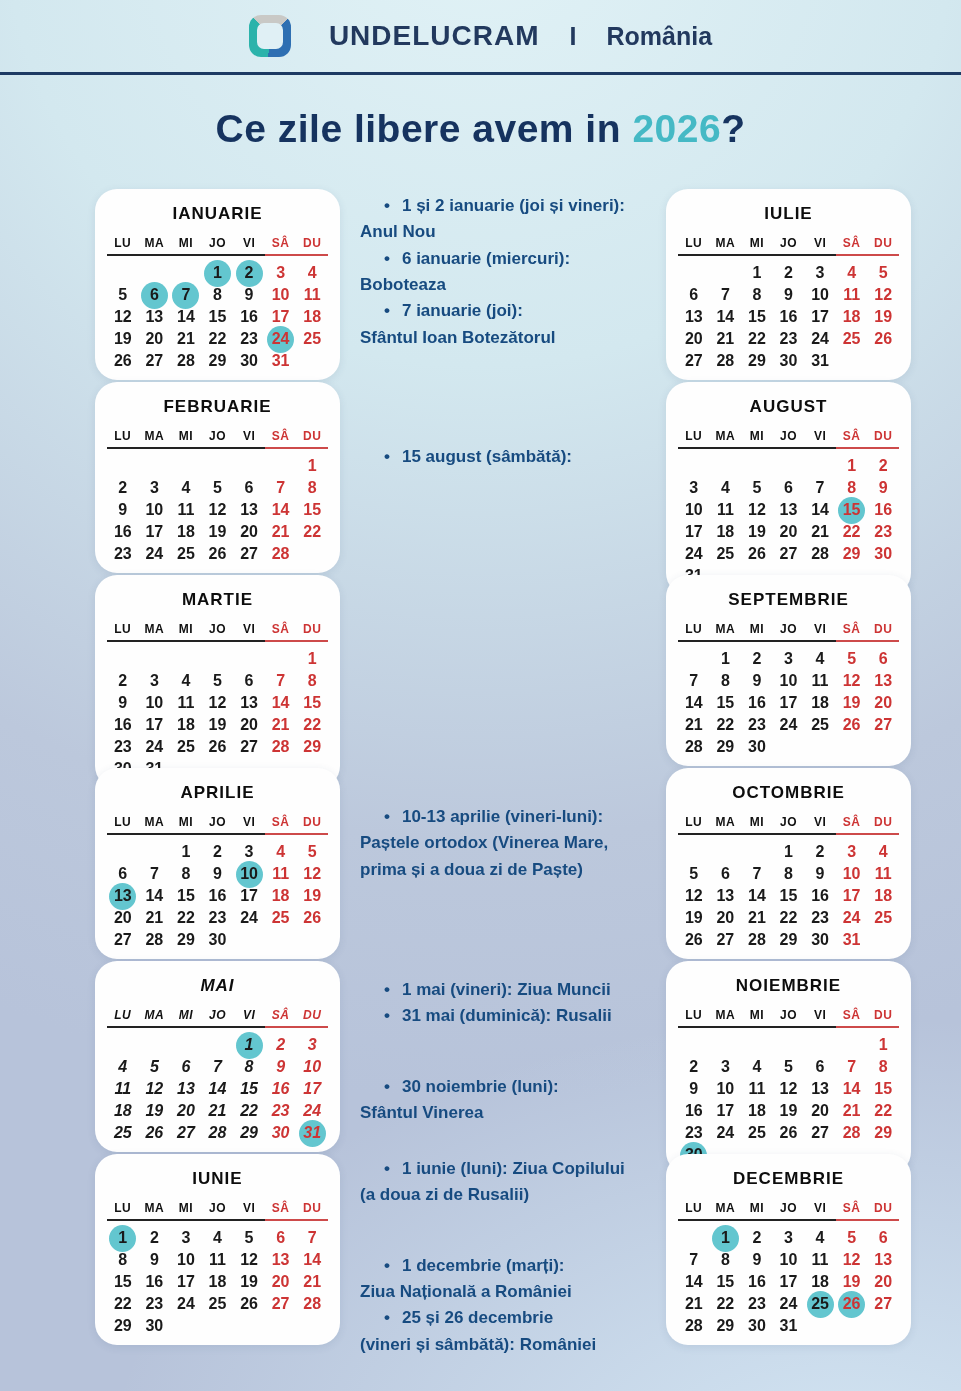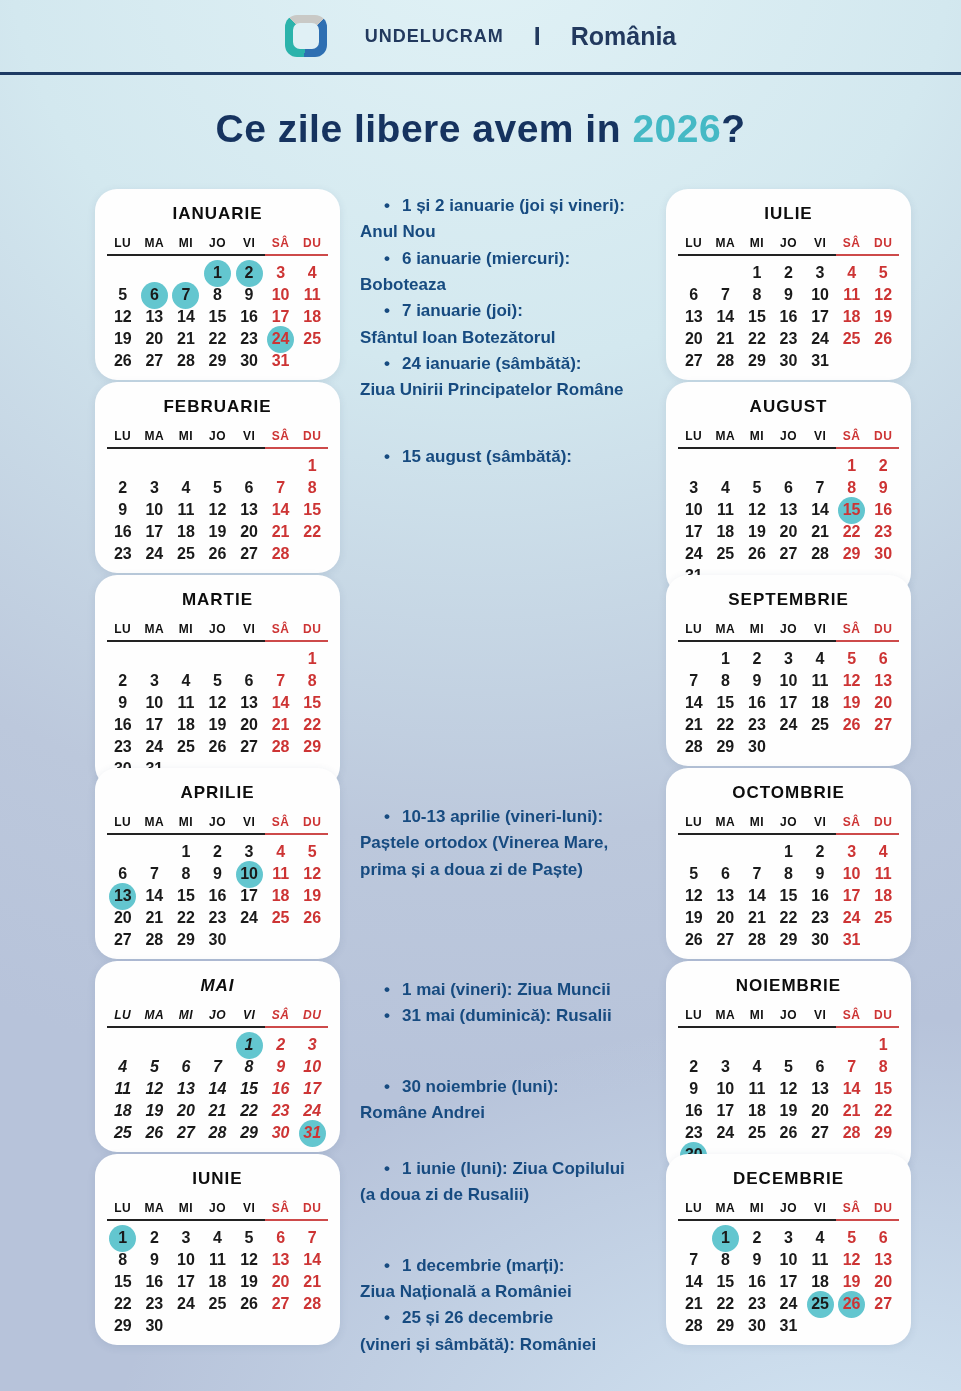--- a/index.html
+++ b/index.html
@@ -19,21 +19,21 @@
     display:flex;align-items:center;justify-content:center;
     border-bottom:3px solid #1d3a63;
   }
   .brand{display:flex;align-items:center;}
   .logo{
     position:relative;width:42px;height:42px;border-radius:12px;
     background:conic-gradient(#c9c9c6 0deg 45deg,#2e6fb2 45deg 185deg,#2bb3ab 185deg 318deg,#c9c9c6 318deg 360deg);
     margin-right:12px;
   }
   .logo-inner{position:absolute;inset:8px;border-radius:7px;background:#e0f0f5;}
-  .logo-text{font-size:18px;font-weight:700;letter-spacing:1px;color:#22395e;margin-left:26px;}
+  .logo-text{font-size:28px;font-weight:700;letter-spacing:1px;color:#22395e;margin-left:26px;}
   .sep{font-size:25px;font-weight:700;color:#22395e;margin:0 30px;}
   .country{font-size:25px;font-weight:700;color:#22395e;}
   
   .title{
     margin:32px 0 0 0;
     text-align:center;
     font-size:39px;font-weight:700;color:#16335f;
     letter-spacing:.5px;
   }
   .title .year{color:#45b9c5;}
@@ -108,24 +108,20 @@
           <div class="note-rest">Anul Nou</div>
         </div>
         <div class="note-item">
           <div class="note-lead"><span class="bullet">•</span><span>6 ianuarie (miercuri):</span></div>
           <div class="note-rest">Boboteaza</div>
         </div>
         <div class="note-item">
           <div class="note-lead"><span class="bullet">•</span><span>7 ianuarie (joi):</span></div>
           <div class="note-rest">Sfântul Ioan Botezătorul</div>
         </div>
-        <div class="note-item">
-          <div class="note-lead"><span class="bullet">•</span><span>24 ianuarie (sâmbătă):</span></div>
-          <div class="note-rest">Ziua Unirii  Principatelor Române</div>
-        </div>
       </div>
     <div class="note-block nb2">
         <div class="note-item">
           <div class="note-lead"><span class="bullet">•</span><span>15 august (sâmbătă):</span></div>
         </div>
       </div>
     <div class="note-block nb3">
         <div class="note-item">
           <div class="note-lead"><span class="bullet">•</span><span>10-13 aprilie (vineri-luni):</span></div>
           <div class="note-rest">Paștele ortodox (Vinerea Mare, prima și a doua zi de Paște)</div>
@@ -133,21 +129,21 @@
       </div>
     <div class="note-block nb4">
         <div class="note-item">
           <div class="note-lead"><span class="bullet">•</span><span>1 mai (vineri): Ziua Muncii</span></div>
         </div>
         <div class="note-item">
           <div class="note-lead"><span class="bullet">•</span><span>31 mai (duminică): Rusalii</span></div>
         </div>
         <div class="note-item gap">
           <div class="note-lead"><span class="bullet">•</span><span>30 noiembrie (luni):</span></div>
-          <div class="note-rest">Române Andrei</div>
+          <div class="note-rest">Sfântul Vinerea</div>
         </div>
       </div>
     <div class="note-block nb5">
         <div class="note-item">
           <div class="note-lead"><span class="bullet">•</span><span>1 iunie (luni): Ziua Copilului</span></div>
           <div class="note-rest">(a doua zi de Rusalii)</div>
         </div>
         <div class="note-item gap">
           <div class="note-lead"><span class="bullet">•</span><span>1 decembrie (marți):</span></div>
           <div class="note-rest">Ziua Națională a României</div>

